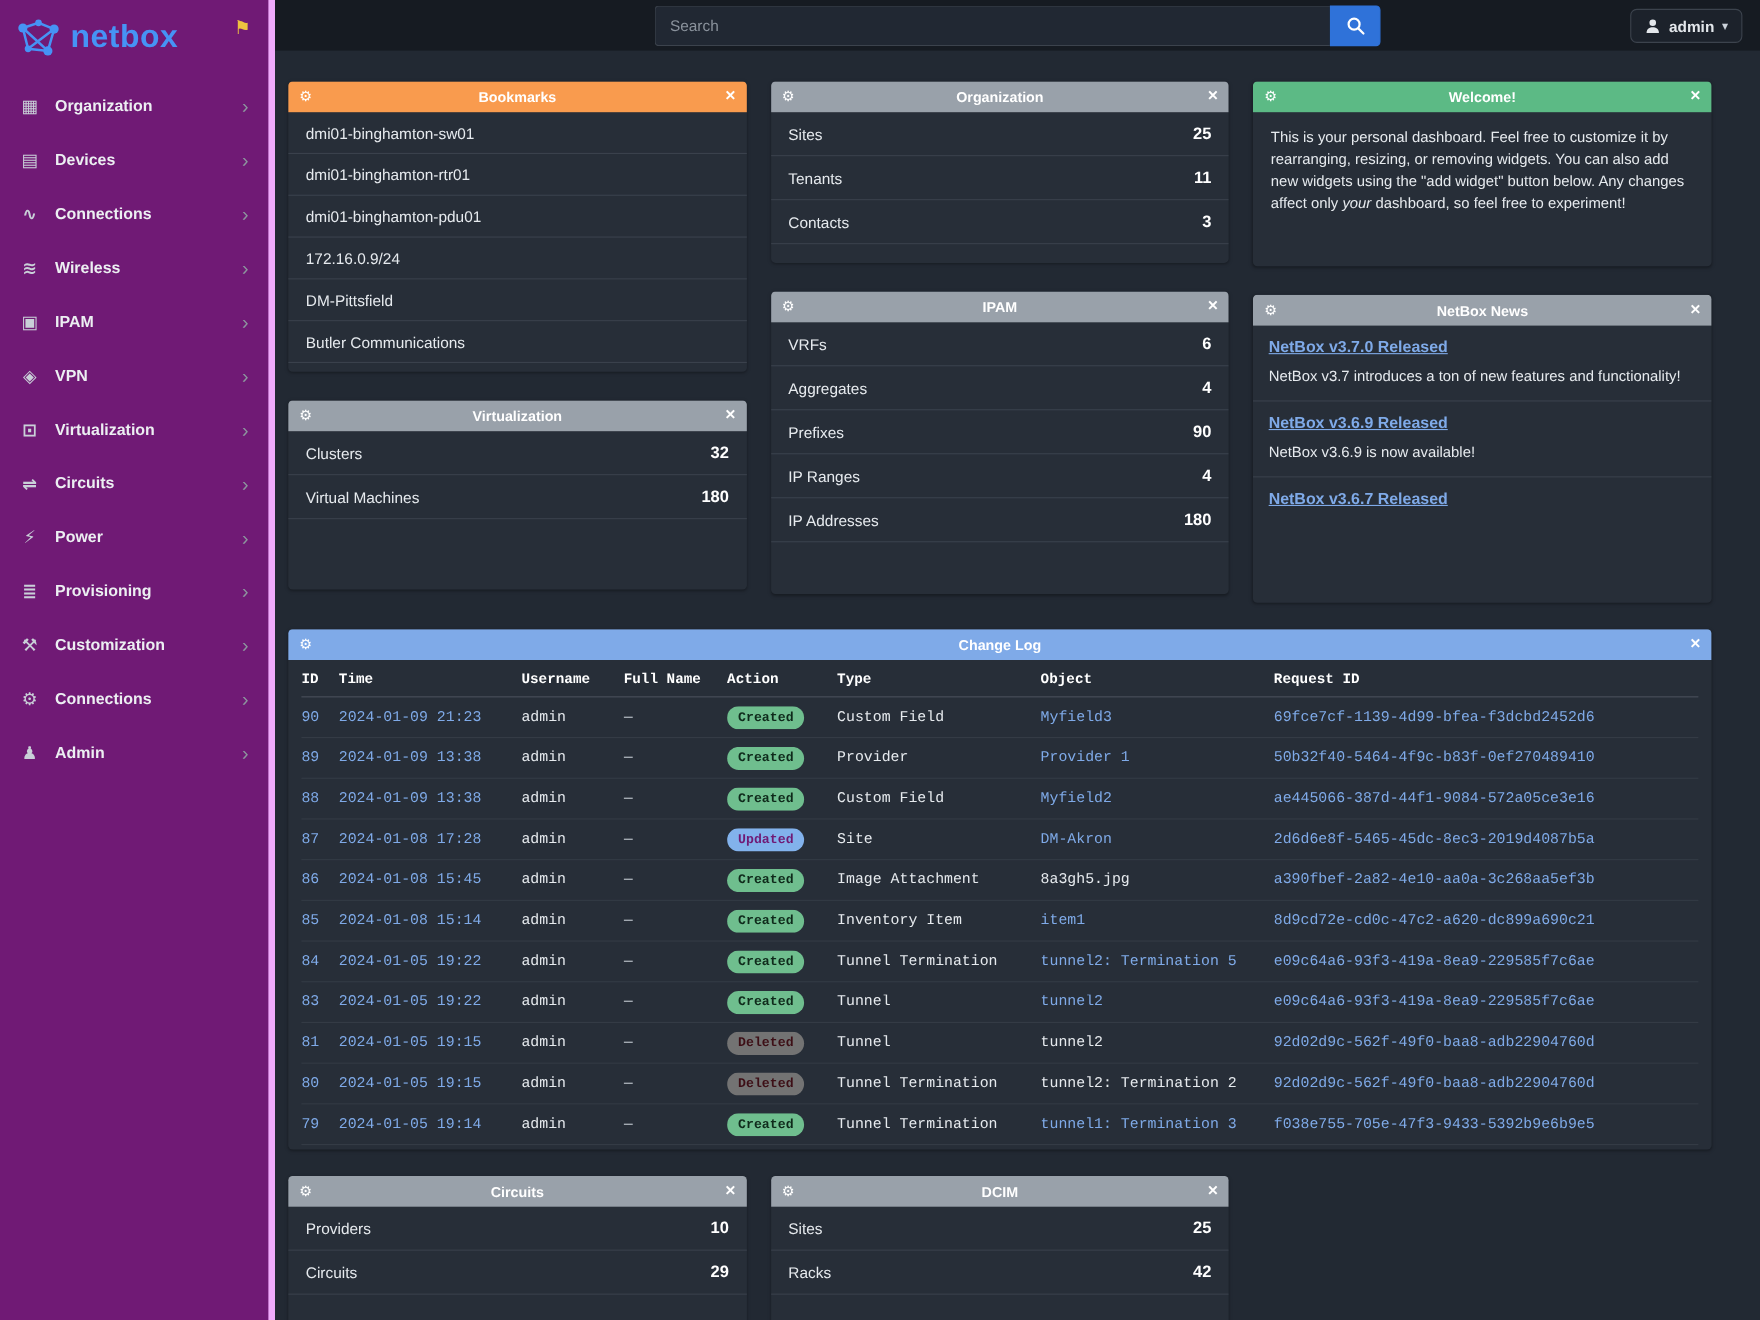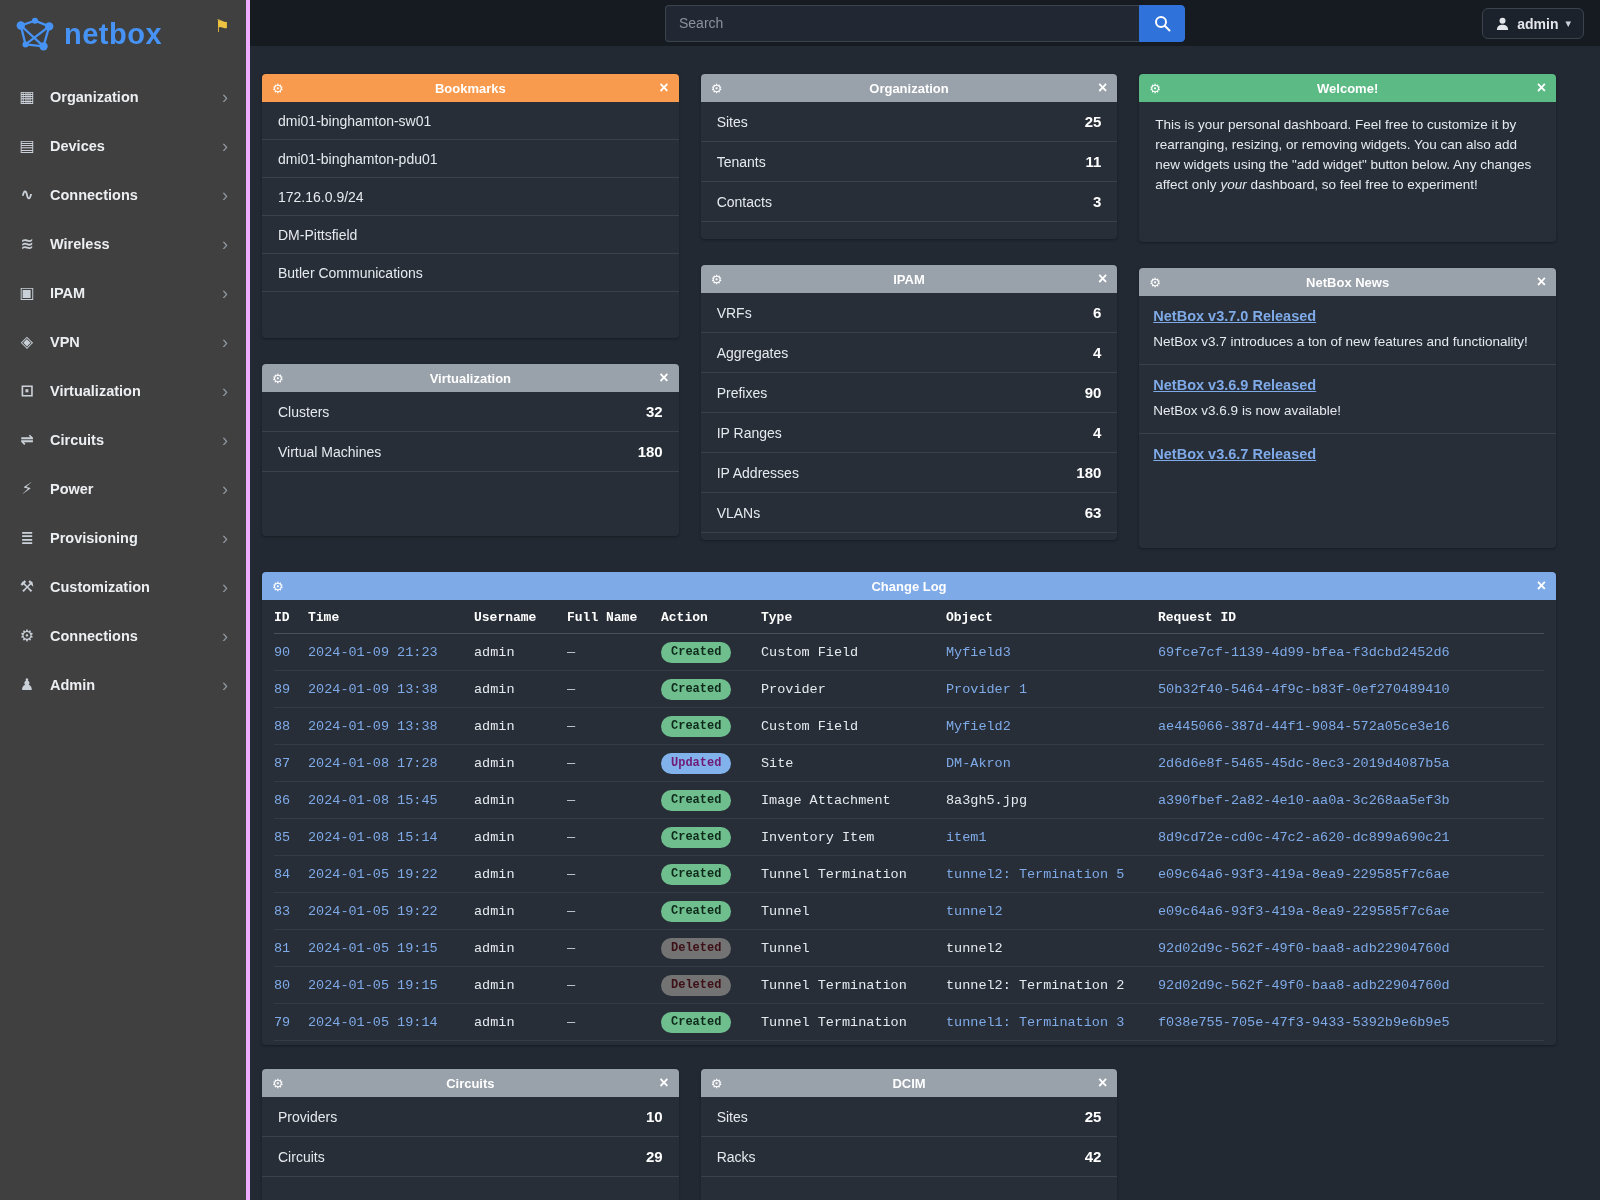--- a/index.html
+++ b/index.html
@@ -6,42 +6,42 @@
   html, body { width: 1600px; height: 1200px; overflow: hidden; }
   body {
     font-family: "Liberation Sans", sans-serif;
     background: #222933;
     color: #e3e7eb;
   }
   .app { display: flex; width: 1600px; height: 1200px; }
 
   
   .sidebar {
-    width: 250px; flex-shrink: 0; background: #404040;
-    border-right: 4px solid #f0abfc;
+    width: 250px; flex-shrink: 0; background: #701a75;
+    border-right: 6px solid #f0abfc;
   }
   .logo-row { display: flex; align-items: center; gap: 8px; padding: 16px 16px 14px 14px; cursor: pointer; }
   .logo-text { color: #4693f5; font-size: 29px; font-weight: 700; letter-spacing: .5px; }
   .flag { margin-left: auto; align-self: flex-start; color: #edc240; font-size: 17px; font-family: "DejaVu Sans", sans-serif; cursor: pointer; }
   .nav { padding-top: 6px; }
   .nav-item {
     display: flex; align-items: center; gap: 13px;
     padding: 15px 18px 15px 17px; cursor: pointer;
     font-size: 14.5px; font-weight: 600; color: #eceff2;
   }
   .nav-icon { width: 20px; text-align: center; font-size: 16px; color: #c9d0d8; font-family: "DejaVu Sans", sans-serif; }
   .nav-chevron { margin-left: auto; color: #8d959e; font-size: 18px; font-weight: 400; line-height: 1; }
 
   
   .main { flex: 1; display: flex; flex-direction: column; min-width: 0; }
   .topbar {
     height: 46px; flex-shrink: 0; background: #161b22;
     display: flex; align-items: center; padding: 0 16px; position: relative;
   }
-  .search-group { display: flex; margin: 0 auto; width: 520px; }
+  .search-group { display: flex; margin: 0 auto; width: 660px; }
   .search-input {
     flex: 1; height: 37px; background: #212833;
     border: 1px solid #3c434d; border-right: none;
     border-radius: 4px 0 0 4px; color: #e3e7eb;
     padding: 0 13px; font-size: 14px; outline: none;
     font-family: "Liberation Sans", sans-serif;
   }
   .search-input::placeholder { color: #8a929c; }
   .search-btn {
     width: 46px; height: 37px; background: #2f72d9; border: 1px solid #2f72d9;
@@ -255,20 +255,21 @@
         <div class="col">
           <section class="card card-bookmarks">
             <header class="card-head head-orange">
               <span class="head-gear">⚙</span>
               <span class="head-title">Bookmarks</span>
               <span class="head-close">×</span>
             </header>
             <div class="bm-list">
 
             <div class="bm-row">dmi01-binghamton-sw01</div>
+                <div class="bm-row">dmi01-binghamton-rtr01</div>
                 <div class="bm-row">dmi01-binghamton-pdu01</div>
                 <div class="bm-row">172.16.0.9/24</div>
                 <div class="bm-row">DM-Pittsfield</div>
                 <div class="bm-row">Butler Communications</div>
               </div>
           </section>
 
           <section class="card card-virtualization">
             <header class="card-head head-gray">
               <span class="head-gear">⚙</span>
@@ -333,24 +334,20 @@
                 <span class="stat-label">Prefixes</span>
                 <span class="stat-value">90</span>
               </div>
                 <div class="stat-row">
                 <span class="stat-label">IP Ranges</span>
                 <span class="stat-value">4</span>
               </div>
                 <div class="stat-row">
                 <span class="stat-label">IP Addresses</span>
                 <span class="stat-value">180</span>
-              </div>
-                <div class="stat-row">
-                <span class="stat-label">VLANs</span>
-                <span class="stat-value">63</span>
               </div>
               </div>
           </section>
         </div>
 
         <div class="col">
           <section class="card card-welcome">
             <header class="card-head head-green">
               <span class="head-gear">⚙</span>
               <span class="head-title">Welcome!</span>

